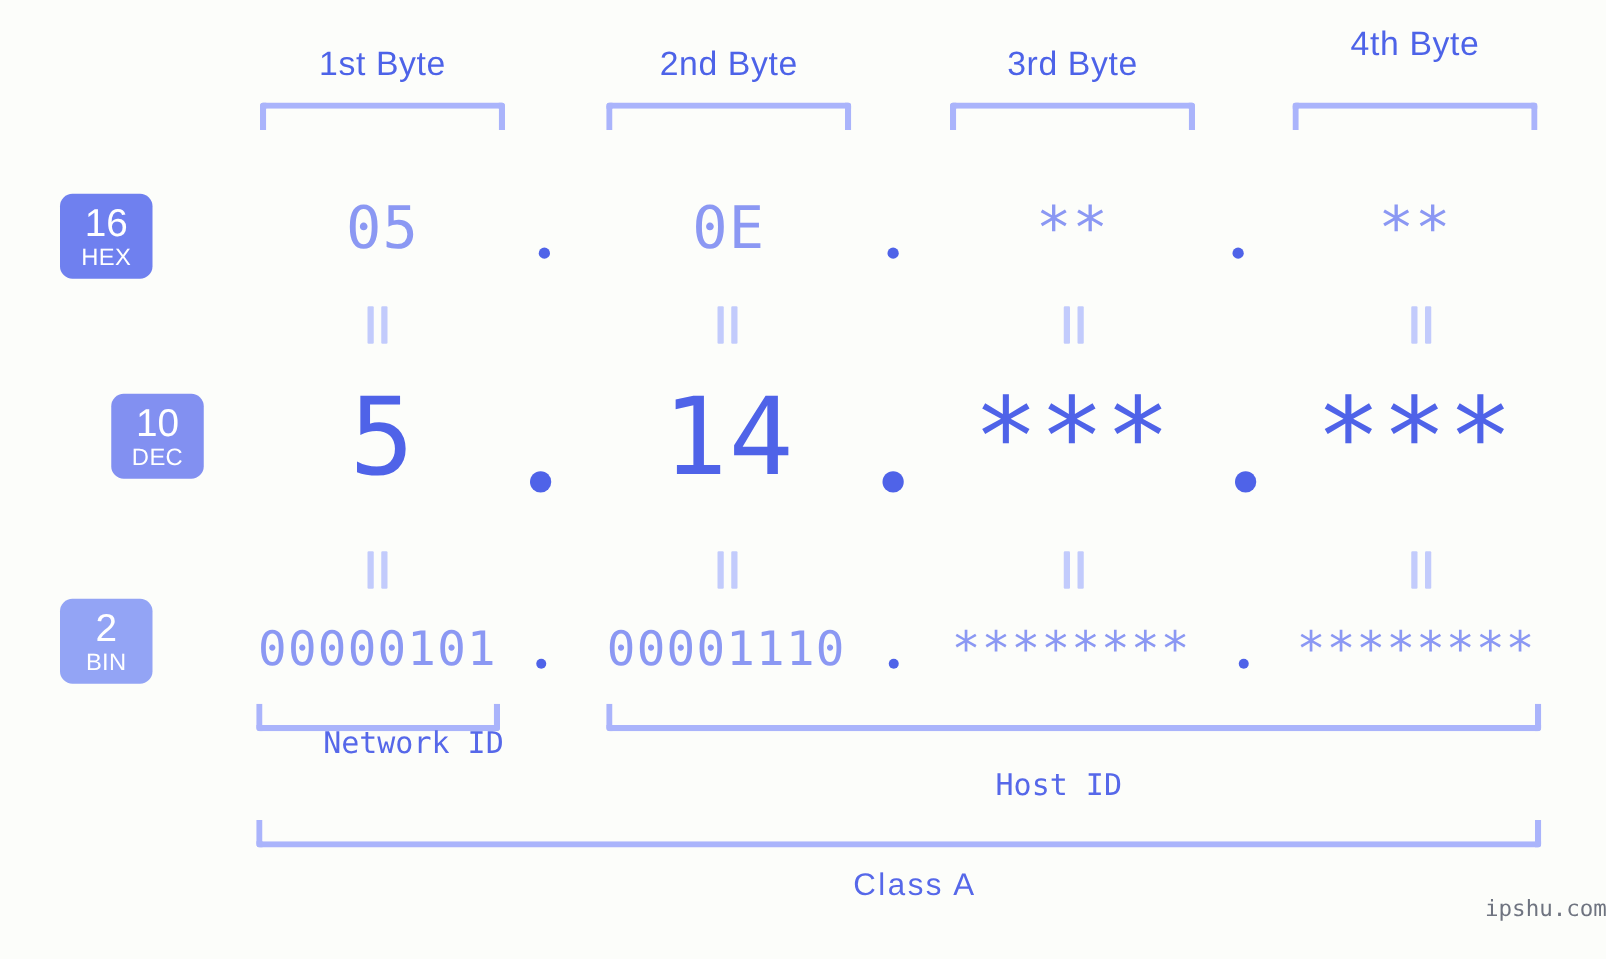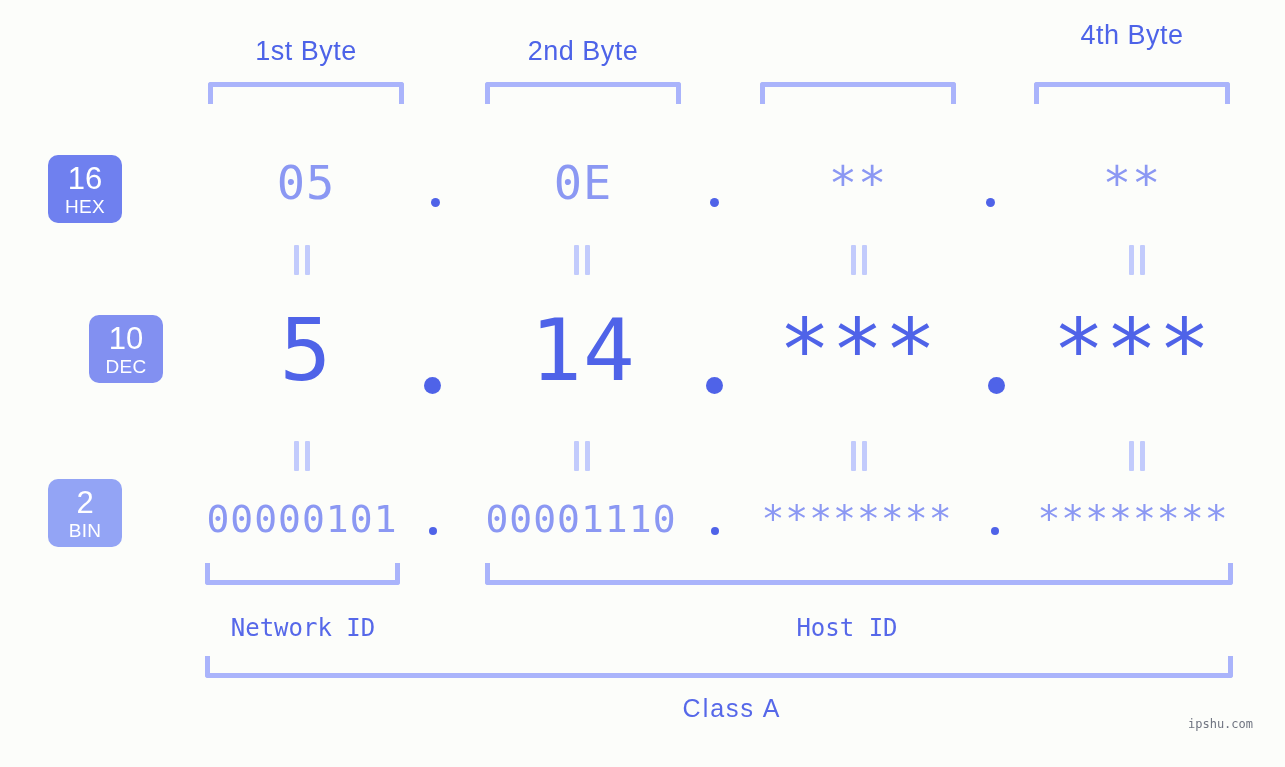--- a/index.html
+++ b/index.html
@@ -120,31 +120,32 @@
     color: #5668e9;
     font-family: Liberation Sans, sans-serif;
     font-size: 25px;
     letter-spacing: 2px;
     white-space: nowrap;
   }
   .watermark {
     position: absolute;
     color: #6f7480;
     font-family: "DejaVu Sans Mono", "Liberation Mono", monospace;
-    font-size: 12px;
+    font-size: 18px;
     white-space: nowrap;
   }
 </style>
 </head>
 <body>
 
 <div id="stage">
 
   <div class="byte-label" style="left:206px; top:36px; width:200px;">1st Byte</div>
   <div class="byte-label" style="left:483px; top:36px; width:200px;">2nd Byte</div>
+  <div class="byte-label" style="left:758px; top:36px; width:200px;">3rd Byte</div>
   <div class="byte-label" style="left:1032px; top:20px; width:200px;">4th Byte</div>
 
   <div class="bracket bracket-down" style="left:208px; top:82px; width:196px; height:22px;"></div>
   <div class="bracket bracket-down" style="left:485px; top:82px; width:196px; height:22px;"></div>
   <div class="bracket bracket-down" style="left:760px; top:82px; width:196px; height:22px;"></div>
   <div class="bracket bracket-down" style="left:1034px; top:82px; width:196px; height:22px;"></div>
 
   <div class="badge" style="left:48px; top:155px; background:#6f80ef;">
     <span class="num">16</span>
     <span class="name">HEX</span>
@@ -205,21 +206,21 @@
 
     <div class="val" style="left:757px; top:497px; width:200px;">********</div>
     <div class="dot dot-bin" style="left:991px; top:527px;"></div>
 
     <div class="val" style="left:1033px; top:497px; width:200px;">********</div>
   </div>
 
   <div class="bracket bracket-up" style="left:205px; top:563px; width:195px; height:22px;"></div>
   <div class="bracket bracket-up" style="left:485px; top:563px; width:748px; height:22px;"></div>
 
-  <div class="caption" style="left:203px; top:614px; width:200px;">Network ID</div>
+  <div class="caption" style="left:203px; top:580px; width:200px;text-align:right;">Network ID</div>
   <div class="caption" style="left:747px; top:614px; width:200px;">Host ID</div>
 
   <div class="bracket bracket-up" style="left:205px; top:656px; width:1028px; height:22px;"></div>
   <div class="class-caption" style="left:619px; top:694px; width:226px;">Class A</div>
 
   <div class="watermark" style="left:1188px; top:717px;">ipshu.com</div>
 
 </div>
 
 </body></html>

